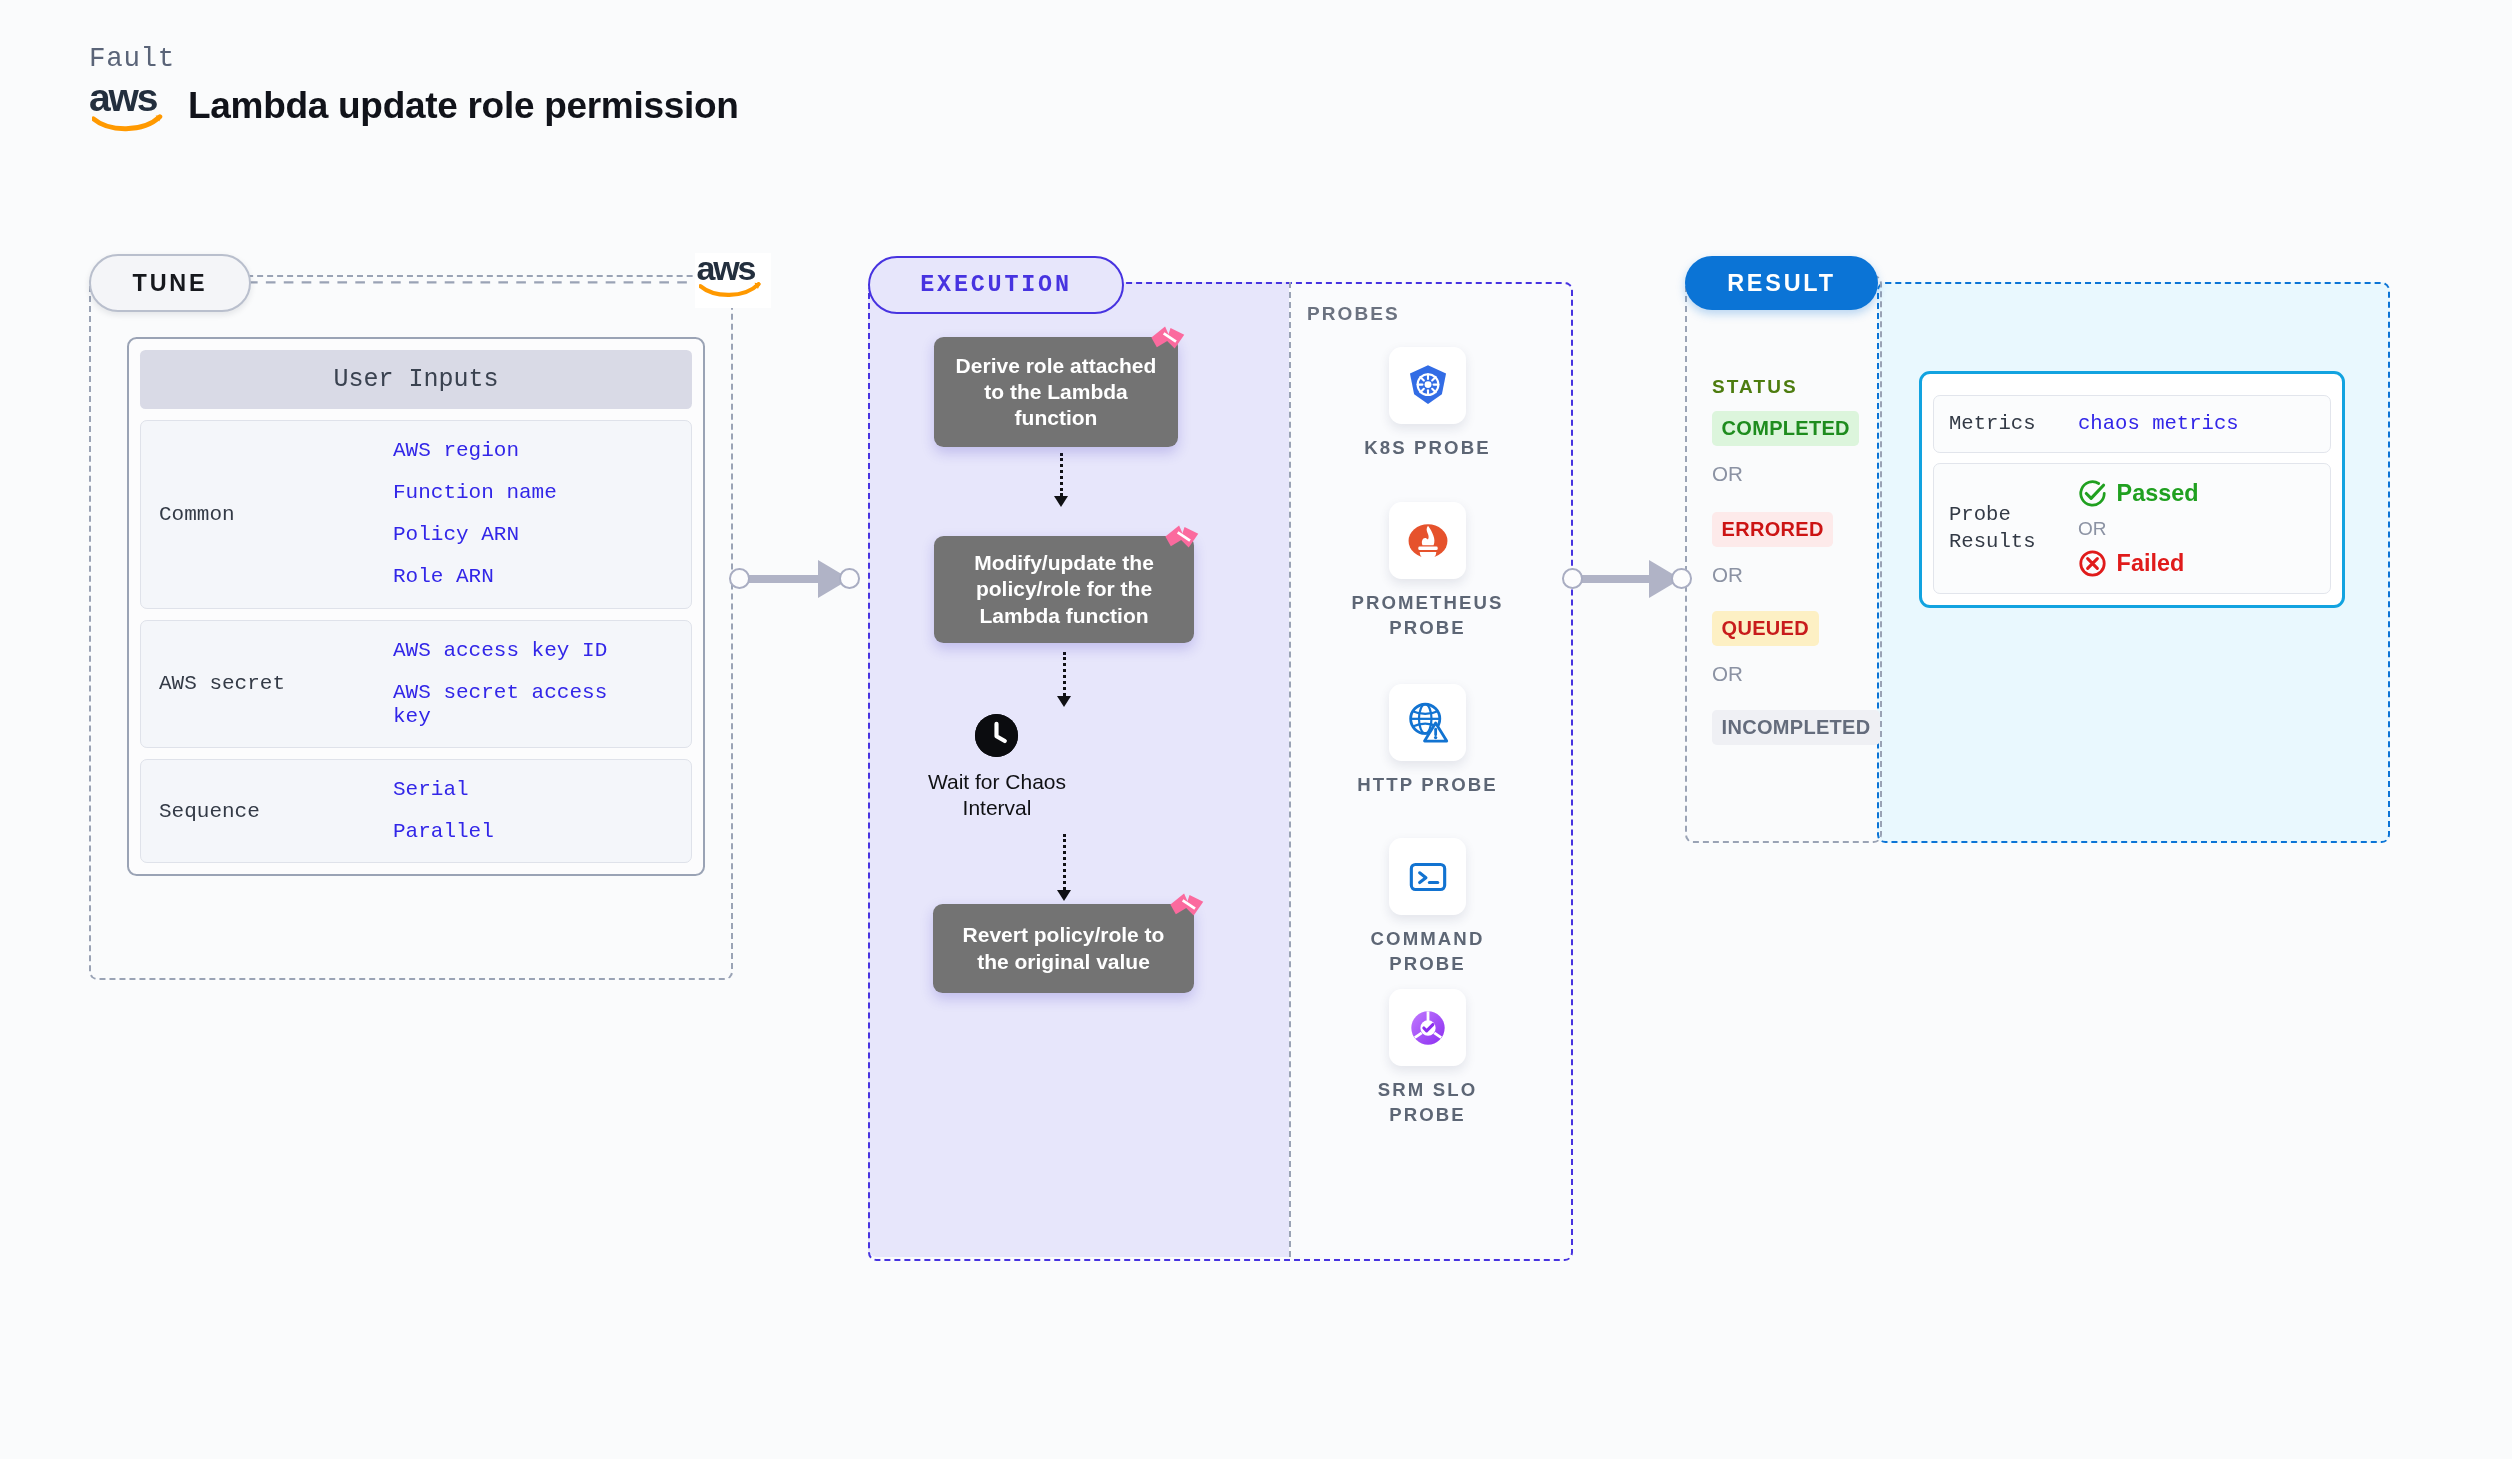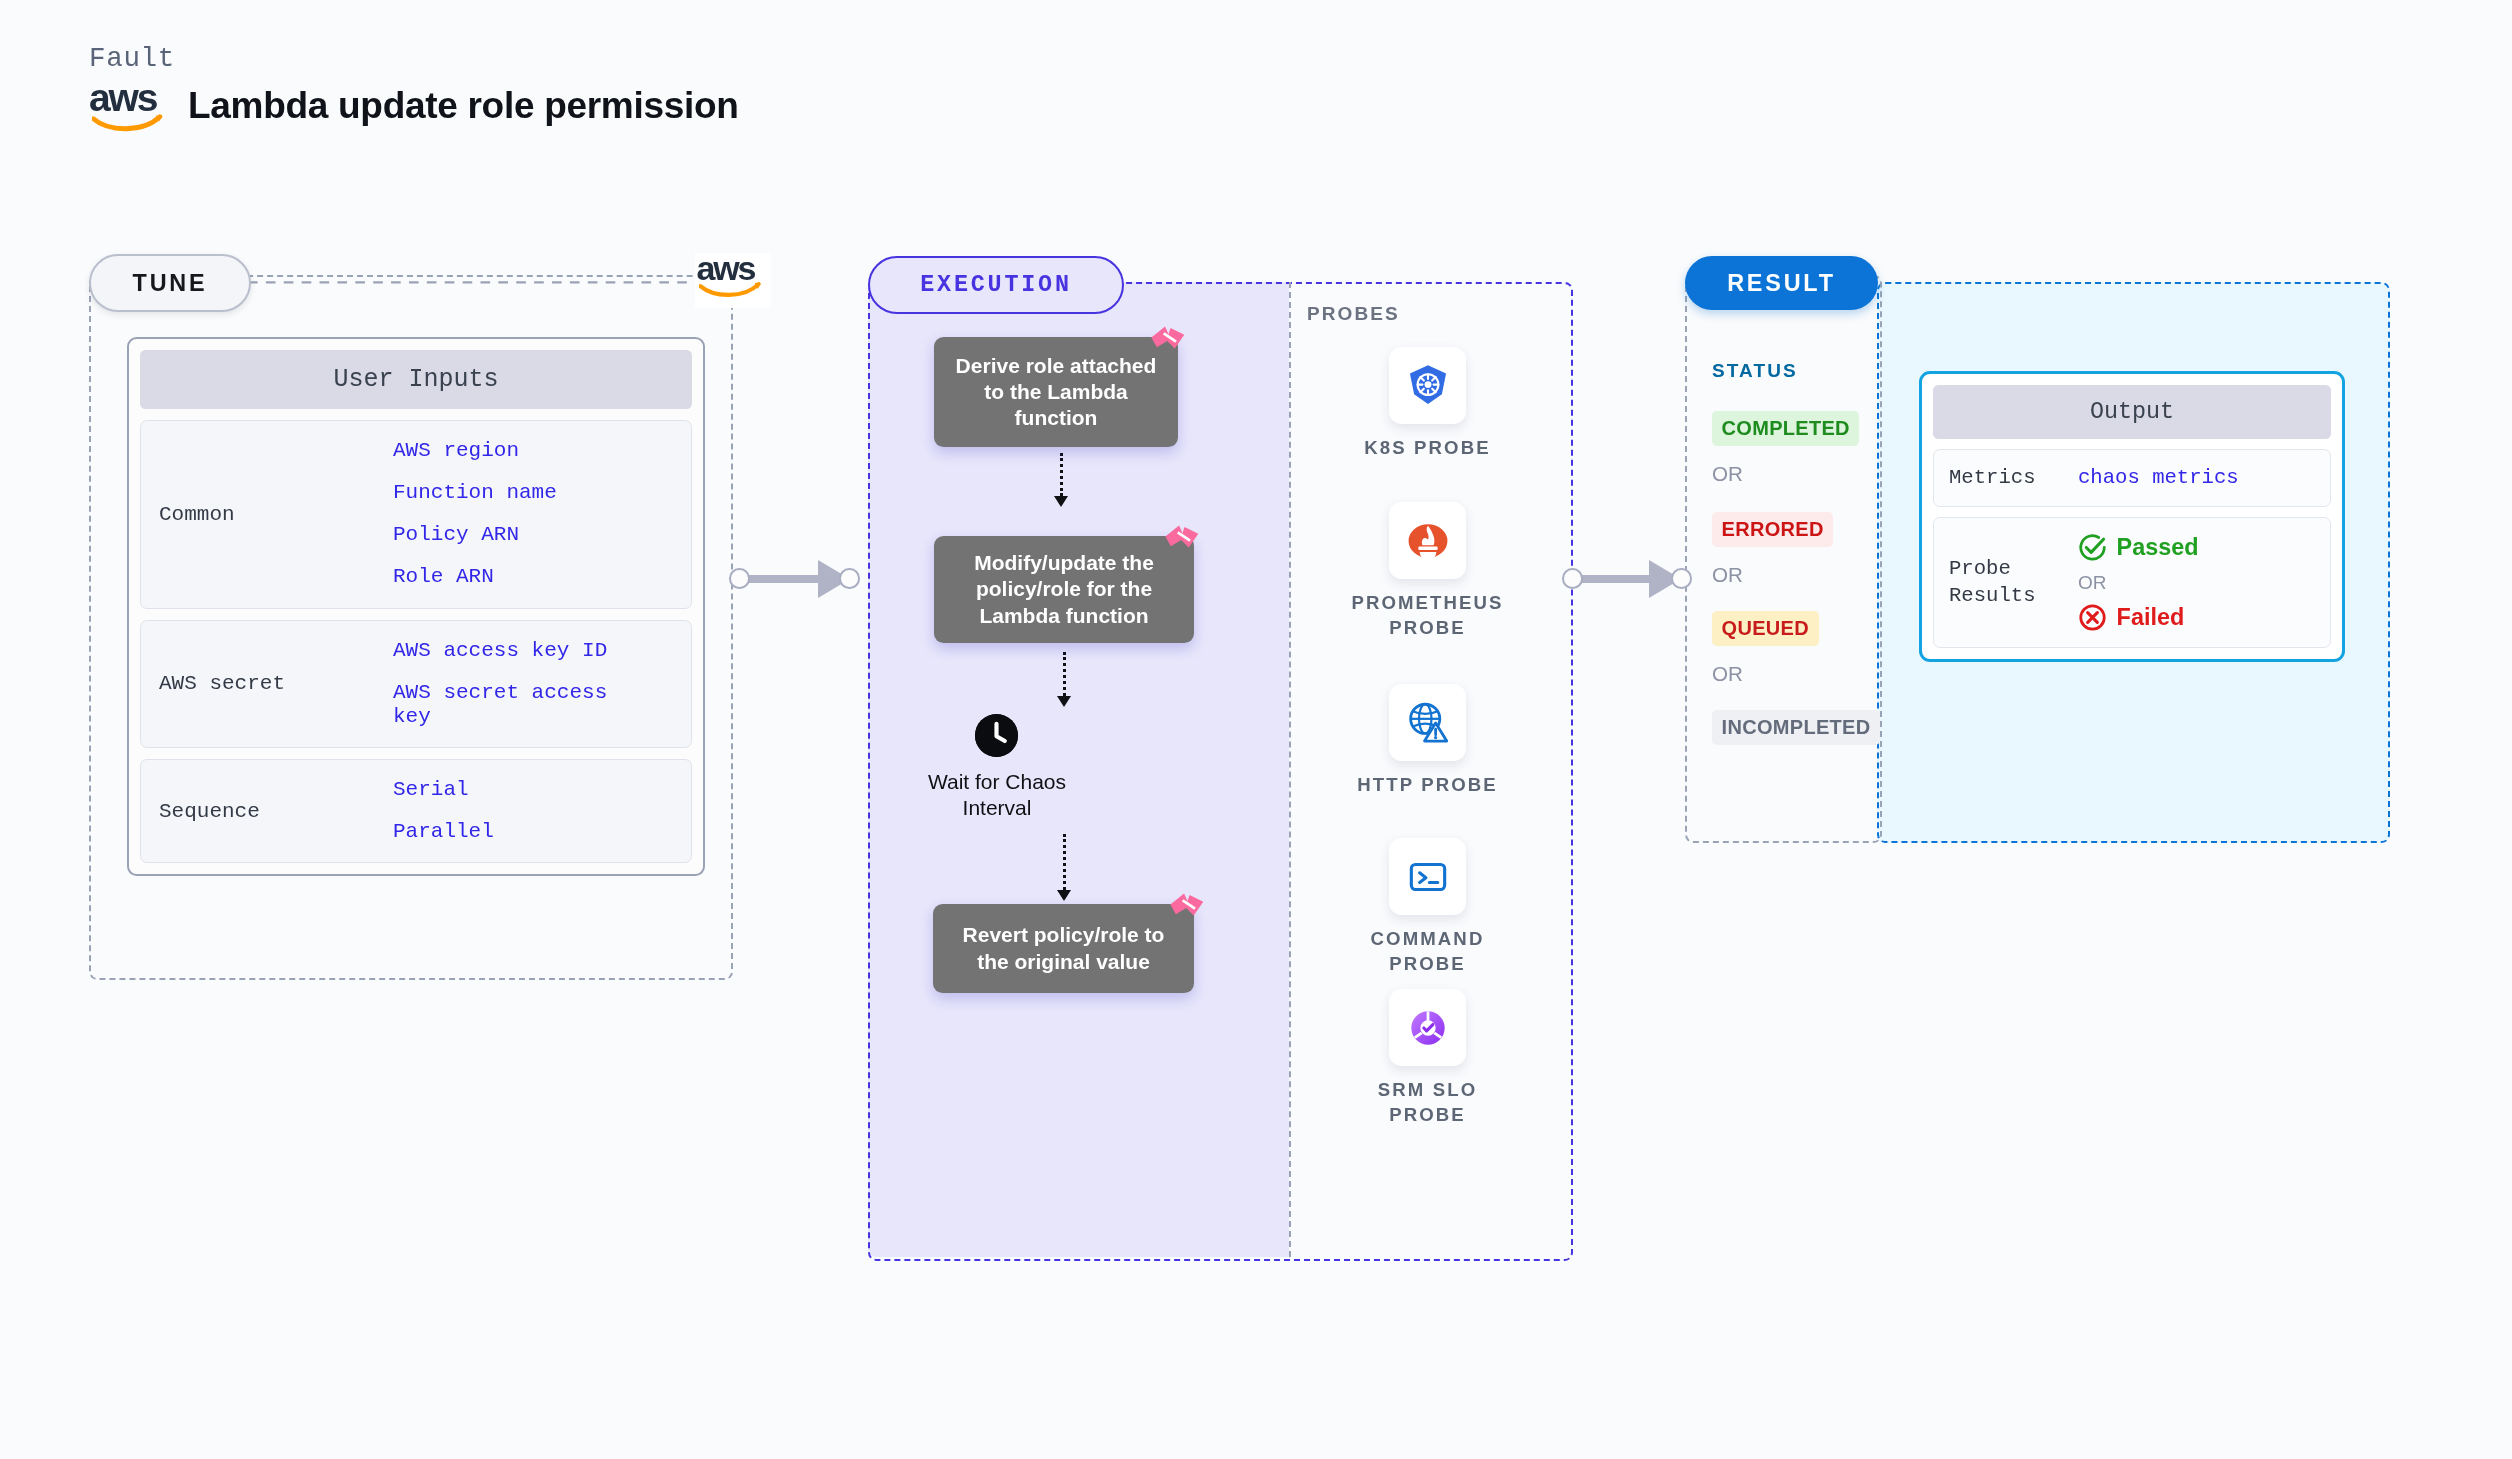--- a/index.html
+++ b/index.html
@@ -71,21 +71,21 @@
   .probe{position:absolute;width:179px;display:flex;flex-direction:column;align-items:center;gap:11px;}
   .probe-icon{width:77px;height:77px;background:#fff;border-radius:12.4px;
     box-shadow:0 4.1px 11px rgba(30,40,80,.10);display:flex;align-items:center;justify-content:center;}
   .probe-label{font-size:18.6px;letter-spacing:2.1px;color:#5d6675;font-weight:600;text-align:center;line-height:1.35;}
 
   
   #result-status-box{left:1685px;top:275px;width:193px;height:564px;border:2.1px dashed #9aa3b5;}
   #result-outer{left:1877px;top:282px;width:509px;height:557px;border:2.8px dashed #0b74d6;background:#e9f8fe;border-radius:8.3px;}
   #result-badge{left:1685px;top:256px;width:193px;height:54px;background:#0b74d6;color:#fff;font-size:23.4px;
     letter-spacing:2.8px;box-shadow:0 4.1px 9.6px rgba(11,116,214,.28);}
-  #status-title{position:absolute;left:1712px;top:360px;font-size:19px;color:#0369a1;letter-spacing:2.1px;font-weight:700;}
+  #status-title{position:absolute;left:1712px;top:376px;font-size:19px;color:#4d7c0f;letter-spacing:2.1px;font-weight:700;}
   .status-badge{position:absolute;left:1712px;border-radius:4.8px;padding:6.2px 9.6px;
     font-size:20px;font-weight:700;letter-spacing:0.3px;}
   .or-text{position:absolute;left:1712px;font-size:20.6px;color:#8b92a3;}
 
   #output-card{position:absolute;left:1919px;top:371px;width:426px;
     border:3.4px solid #12a3e0;border-radius:11px;background:#fff;padding:11px;box-sizing:border-box;}
   #output-header{background:#d9dae6;border-radius:5.5px;height:54px;display:flex;align-items:center;justify-content:center;
     font-family:"Liberation Mono",monospace;font-size:23.4px;color:#3a4250;}
   .orow{margin-top:9.6px;border:1.4px solid #e2e5ec;border-radius:6.9px;background:#fbfcfd;
     display:flex;align-items:center;padding:15px 0;box-sizing:border-box;}
@@ -320,21 +320,20 @@
 
 <div class="status-badge" style="top:411px;background:#dcf5dc;color:#1e8c1e;">COMPLETED</div>
 <div class="or-text" style="top:462px;">OR</div>
 <div class="status-badge" style="top:512px;background:#fdeaea;color:#cc1414;">ERRORED</div>
 <div class="or-text" style="top:563px;">OR</div>
 <div class="status-badge" style="top:611px;background:#fdf0c4;color:#c81c1c;">QUEUED</div>
 <div class="or-text" style="top:662px;">OR</div>
 <div class="status-badge" style="top:710px;background:#eff0f4;color:#646c7c;">INCOMPLETED</div>
 
 <div id="output-card">
-  <div id="output-header">Output</div>
 
   <div class="orow">
     <div class="lab">Metrics</div>
     <div class="val">chaos metrics</div>
   </div>
 
   <div class="orow">
     <div class="lab">Probe Results</div>
     <div class="probe-res">
       <div class="pr-line">

